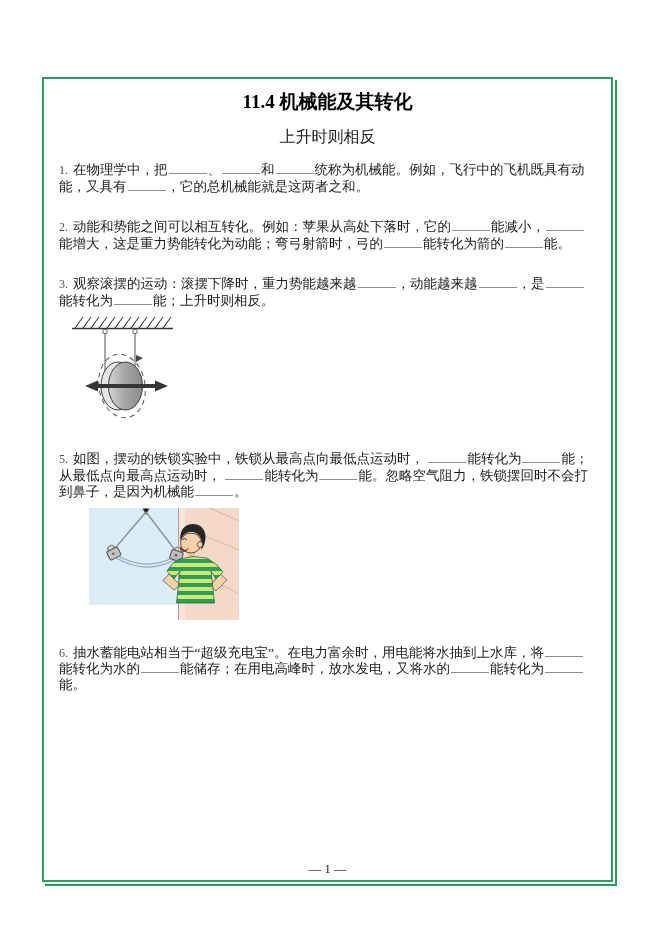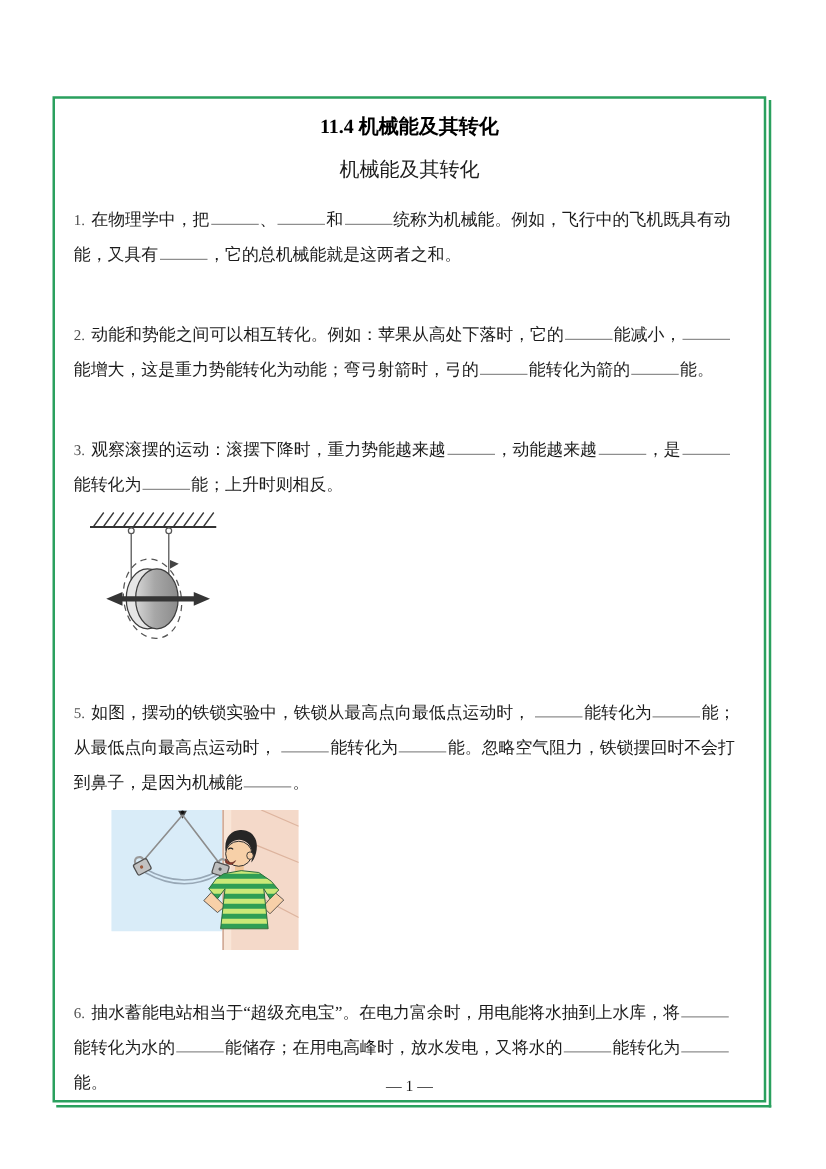--- a/index.html
+++ b/index.html
@@ -17,52 +17,52 @@
   }
   
   .sheet::after {
     content:""; position:absolute; top:1px; left:1px; right:-6px; bottom:-6px;
     border-right:2px solid var(--border-green,#2aa05e);
     border-bottom:2px solid var(--border-green,#2aa05e);
     pointer-events:none;
   }
   .title {
     margin:2px 0 0 0; text-align:center;
-    font-size:16px; font-weight:bold; color:#000; line-height:26px;
+    font-size:19px; font-weight:bold; color:#000; line-height:26px;
   }
   .subtitle {
     margin:10px 0 0 0; text-align:center;
     font-size:16px; font-weight:normal; color:#1c1c1c; line-height:24px;
   }
   .question {
-    margin-top:13px; font-size:13.5px; line-height:28px; color:#1b1b1b;
+    margin-top:13px; font-size:13.5px; line-height:16px; color:#1b1b1b;
     text-align:left;
   }
-  .question + .question { margin-top:36px; }
+  .question + .question { margin-top:24px; }
   .qnum { font-size:12px; color:#4f4f4f; margin-right:5px; }
   .blank {
     display:inline-block; height:0.85em;
     border-bottom:1.5px solid #8e8e8e; margin:0 1px;
     vertical-align:baseline;
   }
   .fig { display:block; }
   .fig1 { margin:4px 0 0 8px; }
   .fig2 { margin:8px 0 0 30px; }
   .footer {
     position:absolute; left:0; right:0; bottom:3px;
     text-align:center; font-size:12.5px; color:#141414;
   }
 </style>
 </head>
 <body>
 
 <div class="sheet">
 
   <h1 class="title">11.4 机械能及其转化</h1>
-  <h2 class="subtitle">机械能及其转化</h2>
+  <h2 class="subtitle">上升时则相反</h2>
 
   <div class="question">
     <span class="qnum">1.</span><span class="qbody">在物理学中，把<span class="blank" style="width: 38px;"></span>、<span class="blank" style="width: 38px;"></span>和<span class="blank" style="width: 38px;"></span>统称为机械能。例如，飞行中的飞机既具有动能，又具有<span class="blank" style="width: 38px;"></span>，它的总机械能就是这两者之和。</span>
   </div>
 
   <div class="question">
     <span class="qnum">2.</span><span class="qbody">动能和势能之间可以相互转化。例如：苹果从高处下落时，它的<span class="blank" style="width: 38px;"></span>能减小，<span class="blank" style="width: 38px;"></span>能增大，这是重力势能转化为动能；弯弓射箭时，弓的<span class="blank" style="width: 38px;"></span>能转化为箭的<span class="blank" style="width: 38px;"></span>能。</span>
   </div>
 
   <div class="question">

